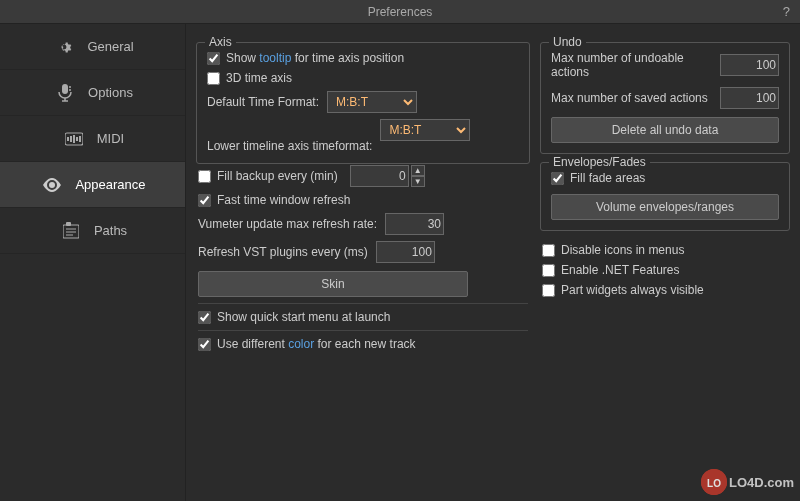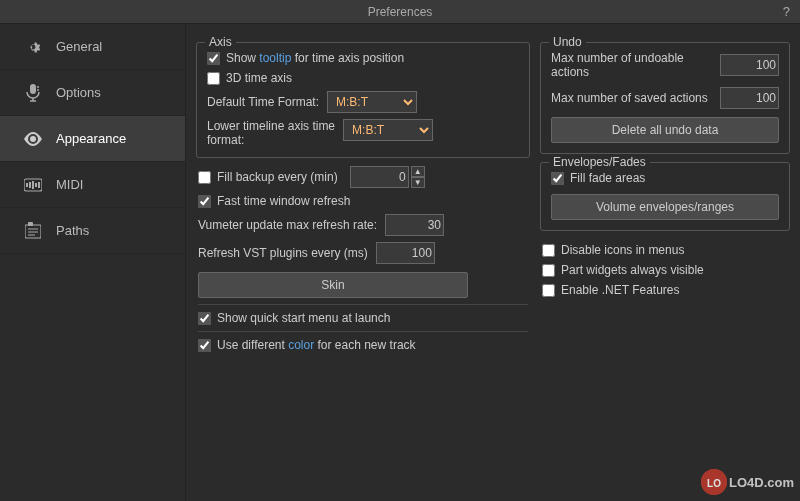--- a/index.html
+++ b/index.html
@@ -49,20 +49,21 @@
       flex-shrink: 0;
     }
     .sidebar-item {
       display: flex;
       align-items: center;
       padding: 0 20px;
       height: 46px;
       cursor: pointer;
       color: #bbb;
       border-bottom: 1px solid #252525;
+      justify-content: center;
     }
     .sidebar-item.active {
       background: #3d3d3d;
       color: #fff;
     }
     .sidebar-icon {
       width: 26px;
       height: 26px;
       display: flex;
       align-items: center;
@@ -80,21 +81,21 @@
       padding: 10px;
       overflow-y: auto;
       display: flex;
       gap: 10px;
     }
 
     .content-left {
       flex: 1;
       display: flex;
       flex-direction: column;
-      gap: 8px;
+      gap: 1px;
     }
 
     .content-right {
       width: 250px;
       flex-shrink: 0;
       display: flex;
       flex-direction: column;
       gap: 8px;
     }
 
@@ -270,43 +271,43 @@
           <rect x="5" y="0" width="6" height="10" rx="3"></rect>
           <path d="M2 8a6 6 0 0012 0" stroke="#aaa" stroke-width="1.5" fill="none"></path>
           <line x1="8" y1="14" x2="8" y2="17" stroke="#aaa" stroke-width="1.5"></line>
           <line x1="5" y1="17" x2="11" y2="17" stroke="#aaa" stroke-width="1.5"></line>
 
           <circle cx="13" cy="3" r="1" fill="#aaa"></circle>
           <circle cx="13" cy="6" r="1" fill="#aaa"></circle>
         </svg>
       </div>
       <span class="sidebar-label">Options</span>
-    </div>
-    <div class="sidebar-item active">
-      <div class="sidebar-icon">
-        <svg width="20" height="14" viewBox="0 0 20 14" fill="#ccc">
-          <path d="M10 0C5 0 1 7 1 7s4 7 9 7 9-7 9-7-4-7-9-7zm0 12a5 5 0 110-10 5 5 0 010 10z"></path>
-          <circle cx="10" cy="7" r="3"></circle>
-        </svg>
-      </div>
-      <span class="sidebar-label">Appearance</span>
     </div>
     <div class="sidebar-item">
       <div class="sidebar-icon">
         <svg width="18" height="16" viewBox="0 0 18 16" fill="#aaa">
           <rect x="0" y="2" width="18" height="12" rx="2" fill="none" stroke="#aaa" stroke-width="1.2"></rect>
           <line x1="3" y1="6" x2="3" y2="10" stroke="#aaa" stroke-width="2"></line>
           <line x1="6" y1="5" x2="6" y2="11" stroke="#aaa" stroke-width="2"></line>
           <line x1="9" y1="4" x2="9" y2="12" stroke="#aaa" stroke-width="2"></line>
           <line x1="12" y1="6" x2="12" y2="10" stroke="#aaa" stroke-width="2"></line>
           <line x1="15" y1="5" x2="15" y2="11" stroke="#aaa" stroke-width="2"></line>
         </svg>
       </div>
       <span class="sidebar-label">MIDI</span>
     </div>
+    <div class="sidebar-item active">
+      <div class="sidebar-icon">
+        <svg width="20" height="14" viewBox="0 0 20 14" fill="#ccc">
+          <path d="M10 0C5 0 1 7 1 7s4 7 9 7 9-7 9-7-4-7-9-7zm0 12a5 5 0 110-10 5 5 0 010 10z"></path>
+          <circle cx="10" cy="7" r="3"></circle>
+        </svg>
+      </div>
+      <span class="sidebar-label">Appearance</span>
+    </div>
     <div class="sidebar-item">
       <div class="sidebar-icon">
         <svg width="16" height="18" viewBox="0 0 16 18" fill="#aaa">
           <rect x="0" y="3" width="16" height="13" rx="1" fill="none" stroke="#aaa" stroke-width="1.2"></rect>
           <line x1="3" y1="7" x2="13" y2="7" stroke="#aaa" stroke-width="1"></line>
           <line x1="3" y1="10" x2="13" y2="10" stroke="#aaa" stroke-width="1"></line>
           <line x1="3" y1="13" x2="10" y2="13" stroke="#aaa" stroke-width="1"></line>
           <rect x="3" y="0" width="5" height="4" rx="1" fill="#aaa"></rect>
         </svg>
       </div>
@@ -335,21 +336,21 @@
           <span class="form-label" style="margin-right:8px;">Default Time Format:</span>
           <select>
             <option>M:B:T</option>
             <option>HH:MM:SS</option>
             <option>Samples</option>
             <option>Frames</option>
           </select>
         </div>
 
         <div class="form-row" style="align-items:flex-start;">
-          <div style="display:flex;flex-direction:column;margin-right:8px;">
+          <div style="display:flex;flex-direction:row;margin-right:8px;margin-top:20px;">
             <span class="form-label">Lower timeline axis  time</span>
             <span class="form-label">format:</span>
           </div>
           <select>
             <option>M:B:T</option>
             <option>HH:MM:SS</option>
             <option>Samples</option>
             <option>Frames</option>
           </select>
         </div>
@@ -437,25 +438,25 @@
         </div>
       </div>
 
       <div style="padding: 4px 2px;">
         <div class="checkbox-row">
           <input type="checkbox" style="">
           <span>Disable icons in menus</span>
         </div>
         <div class="checkbox-row">
           <input type="checkbox" style="">
+          <span>Enable .NET Features</span>
+        </div>
+        <div class="checkbox-row">
+          <input type="checkbox" style="">
           <span>Part widgets always visible</span>
-        </div>
-        <div class="checkbox-row">
-          <input type="checkbox" style="">
-          <span>Enable .NET Features</span>
         </div>
       </div>
 
     </div>
 
     <div class="watermark">
       <div class="watermark-logo">
         <svg width="26" height="26" viewBox="0 0 26 26">
           <circle cx="13" cy="13" r="13" fill="#c0392b"></circle>
           <text x="13" y="18" text-anchor="middle" fill="white" font-size="10" font-weight="bold" font-family="Arial">LO</text>

